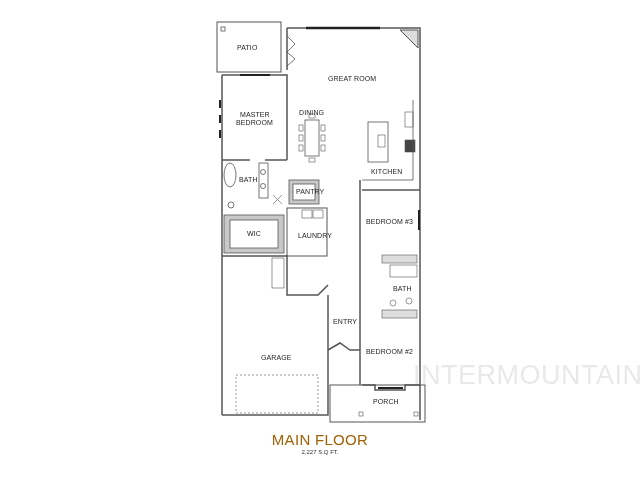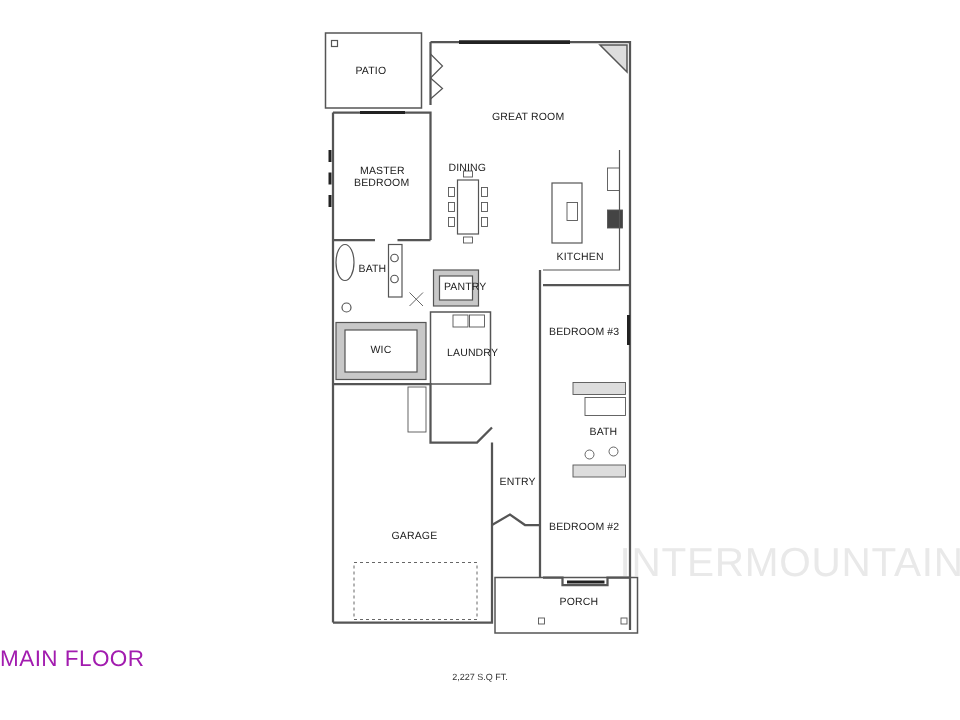--- a/index.html
+++ b/index.html
@@ -1,19 +1,19 @@
 <!DOCTYPE html>
 <html><head>
   <meta charset="utf-8">
   <style>
     html, body { margin: 0; padding: 0; background: #ffffff; }
     body { width: 640px; height: 480px; position: relative; overflow: hidden; font-family: "Liberation Sans", sans-serif; }
     #plan { position: absolute; left: 0; top: 0; width: 640px; height: 480px; }
     .lbl { position: absolute; font-family: "Liberation Sans", sans-serif; font-size: 7px; color: #222; text-align: center; line-height: 8px; letter-spacing: 0.1px; white-space: nowrap; }
-    .title { position: absolute; left: 0; width: 640px; top: 431px; font-family: "Liberation Sans", sans-serif; font-size: 15px; color: #a21caf; letter-spacing: 0.3px; }
+    .title { position: absolute; left: 0; width: 640px; top: 431px; text-align: center; font-family: "Liberation Sans", sans-serif; font-size: 15px; color: #a16207; letter-spacing: 0.3px; }
     .subtitle { position: absolute; left: 0; width: 640px; top: 449px; text-align: center; font-family: "Liberation Sans", sans-serif; font-size: 6px; color: #333; }
     .watermark { position: absolute; left: 413px; top: 360px; font-family: "Liberation Sans", sans-serif; font-size: 27px; color: #e9e9e9; letter-spacing: 0.5px; }
   </style>
 </head>
 <body>
 
 <svg id="plan" viewBox="0 0 640 480" xmlns="http://www.w3.org/2000/svg">
   <g fill="none" stroke="#555" stroke-width="1.5">
 
     <rect x="217" y="22" width="64" height="50" stroke-width="1"></rect>

